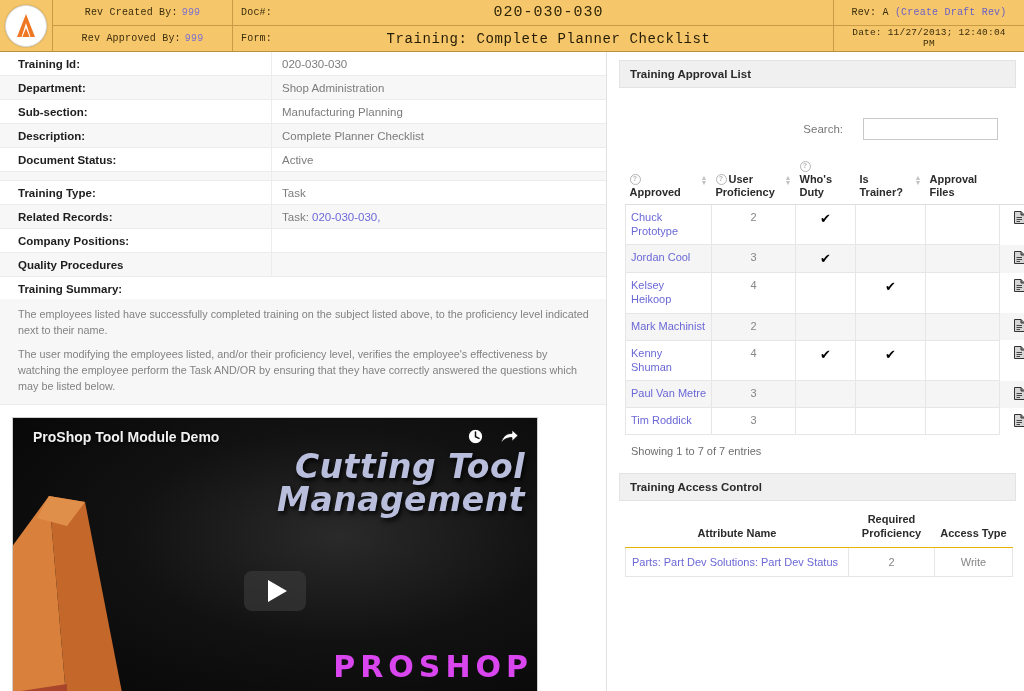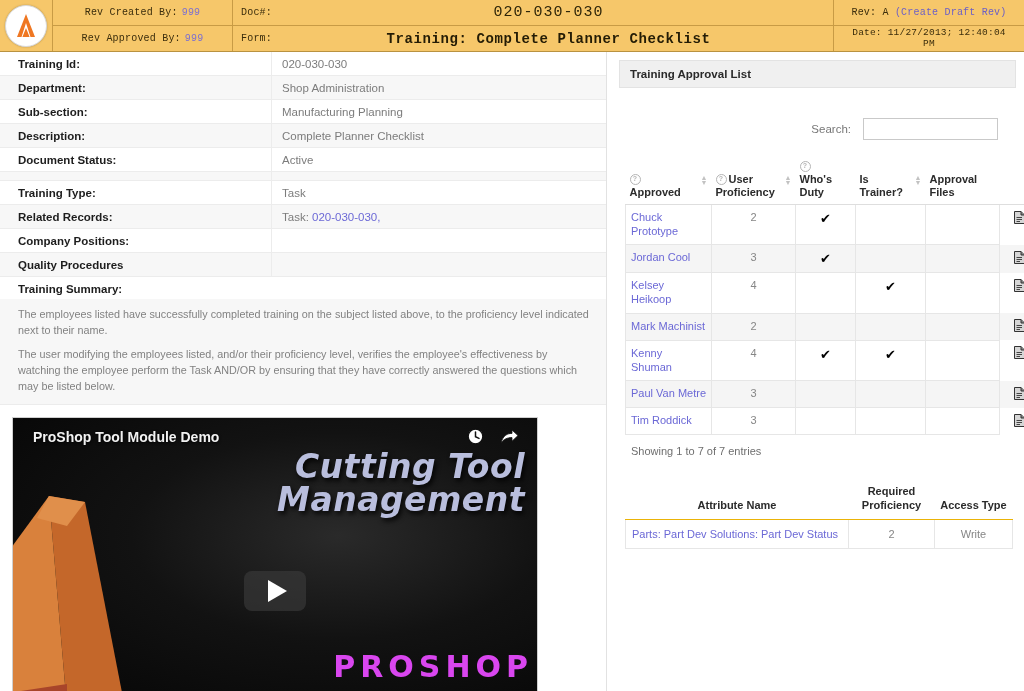--- a/index.html
+++ b/index.html
@@ -86,21 +86,21 @@
     flex: 1;
     text-align: center;
     font-size: 15px;
     letter-spacing: 1px;
     color: #2d2408;
   }
   .formtitle-center {
     flex: 1;
     text-align: center;
     font-size: 14px;
-    font-weight: bold;
+    font-weight: normal;
     letter-spacing: 0.6px;
     color: #241c05;
   }
   .hdr-inline-label {
     font-size: 10px;
     color: #3b2d0c;
   }
 
   
   .page-body {
@@ -288,21 +288,21 @@
   }
   .panel-body {
     padding: 4px 6px 2px 6px;
     box-sizing: border-box;
   }
 
   .search-row {
     display: flex;
     justify-content: flex-end;
     align-items: center;
-    gap: 12px;
+    gap: 20px;
     padding: 26px 12px 4px 0;
   }
   .search-label {
     font-size: 11.5px;
     color: #777;
   }
   .search-input {
     width: 135px;
     height: 22px;
     border: 1px solid #c9c9c9;
@@ -740,20 +740,21 @@
               </td>
             </tr>
           </tbody>
         </table>
 
         <div class="entries-note">Showing 1 to 7 of 7 entries</div>
       </div>
     </div>
 
     <div class="panel">
+      <div class="panel-head">Training Access Control</div>
       <div class="panel-body">
         <table class="access-table">
           <thead>
             <tr>
               <th style="width:215px">Attribute Name</th>
               <th style="width:78px">Required Proficiency</th>
               <th style="width:70px">Access Type</th>
             </tr>
           </thead>
           <tbody>

